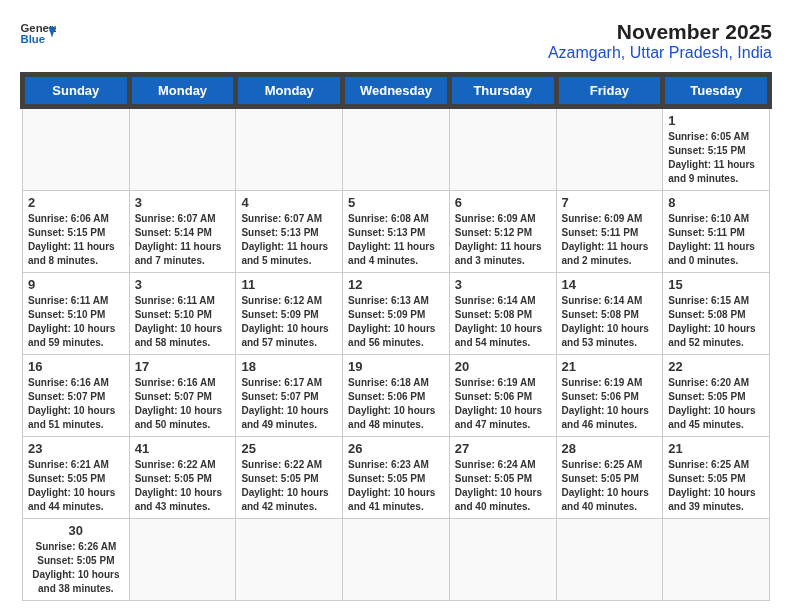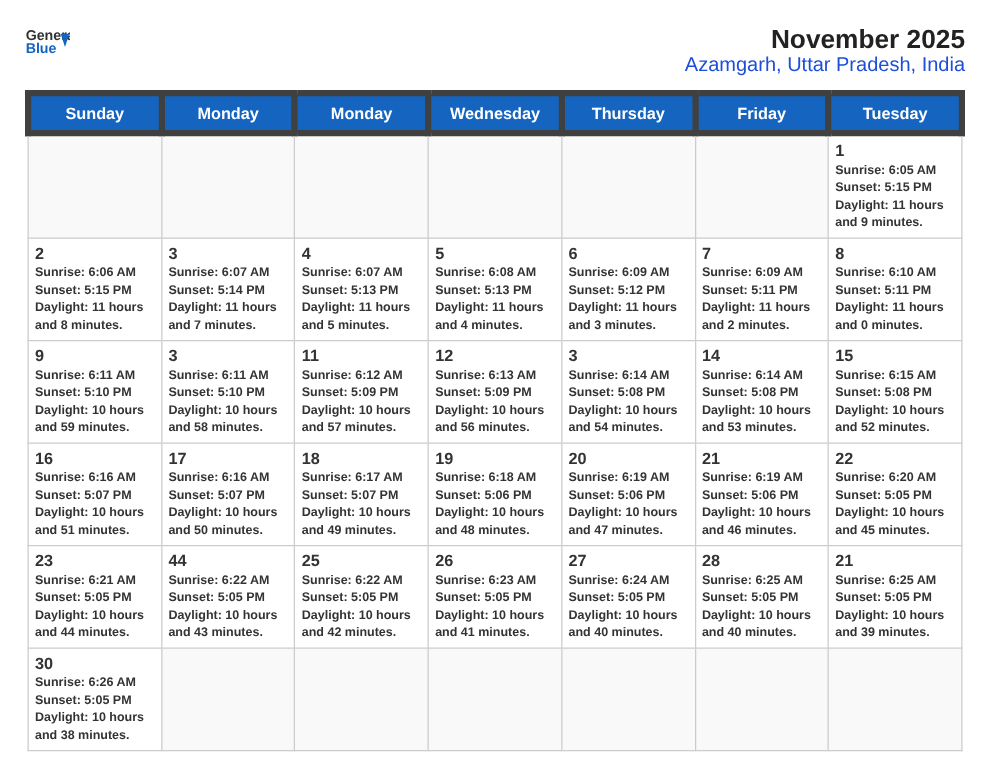--- a/index.html
+++ b/index.html
@@ -71,20 +71,21 @@
       font-size: 10px;
       line-height: 1.4;
       color: #333;
       font-weight: bold;
     }
     .empty-cell {
       background: #f9f9f9;
     }
     .last-row td {
       height: 70px;
+      text-align: center;
     }
   </style>
 </head>
 <body>
 
 <div class="header-area">
   <div class="logo">
     <svg class="logo-icon" viewBox="0 0 40 32">
       <text x="0" y="14" font-size="13" font-weight="bold" fill="#333">General</text>
       <text x="0" y="26" font-size="13" font-weight="bold" fill="#1565c0">Blue</text>
@@ -216,21 +217,21 @@
         <div class="day-info">Sunrise: 6:20 AM<br>Sunset: 5:05 PM<br>Daylight: 10 hours and 45 minutes.</div>
       </td>
     </tr>
 
     <tr>
       <td>
         <span class="day-number">23</span>
         <div class="day-info">Sunrise: 6:21 AM<br>Sunset: 5:05 PM<br>Daylight: 10 hours and 44 minutes.</div>
       </td>
       <td>
-        <span class="day-number">44</span>
+        <span class="day-number">41</span>
         <div class="day-info">Sunrise: 6:22 AM<br>Sunset: 5:05 PM<br>Daylight: 10 hours and 43 minutes.</div>
       </td>
       <td>
         <span class="day-number">25</span>
         <div class="day-info">Sunrise: 6:22 AM<br>Sunset: 5:05 PM<br>Daylight: 10 hours and 42 minutes.</div>
       </td>
       <td>
         <span class="day-number">26</span>
         <div class="day-info">Sunrise: 6:23 AM<br>Sunset: 5:05 PM<br>Daylight: 10 hours and 41 minutes.</div>
       </td>

